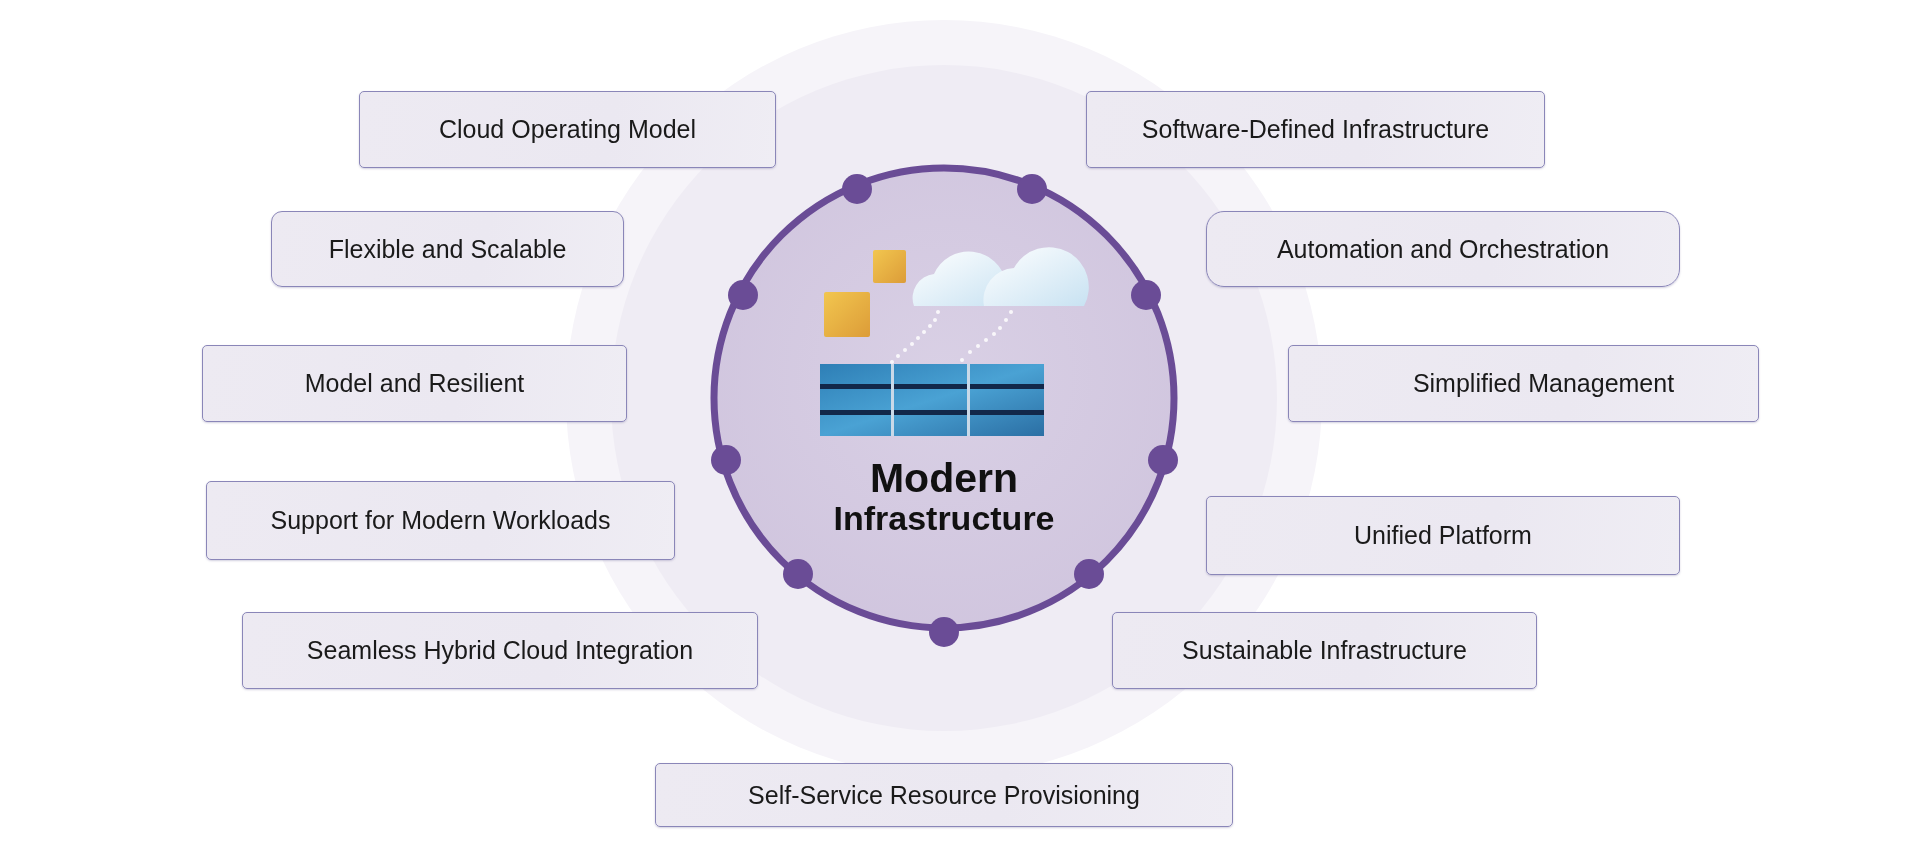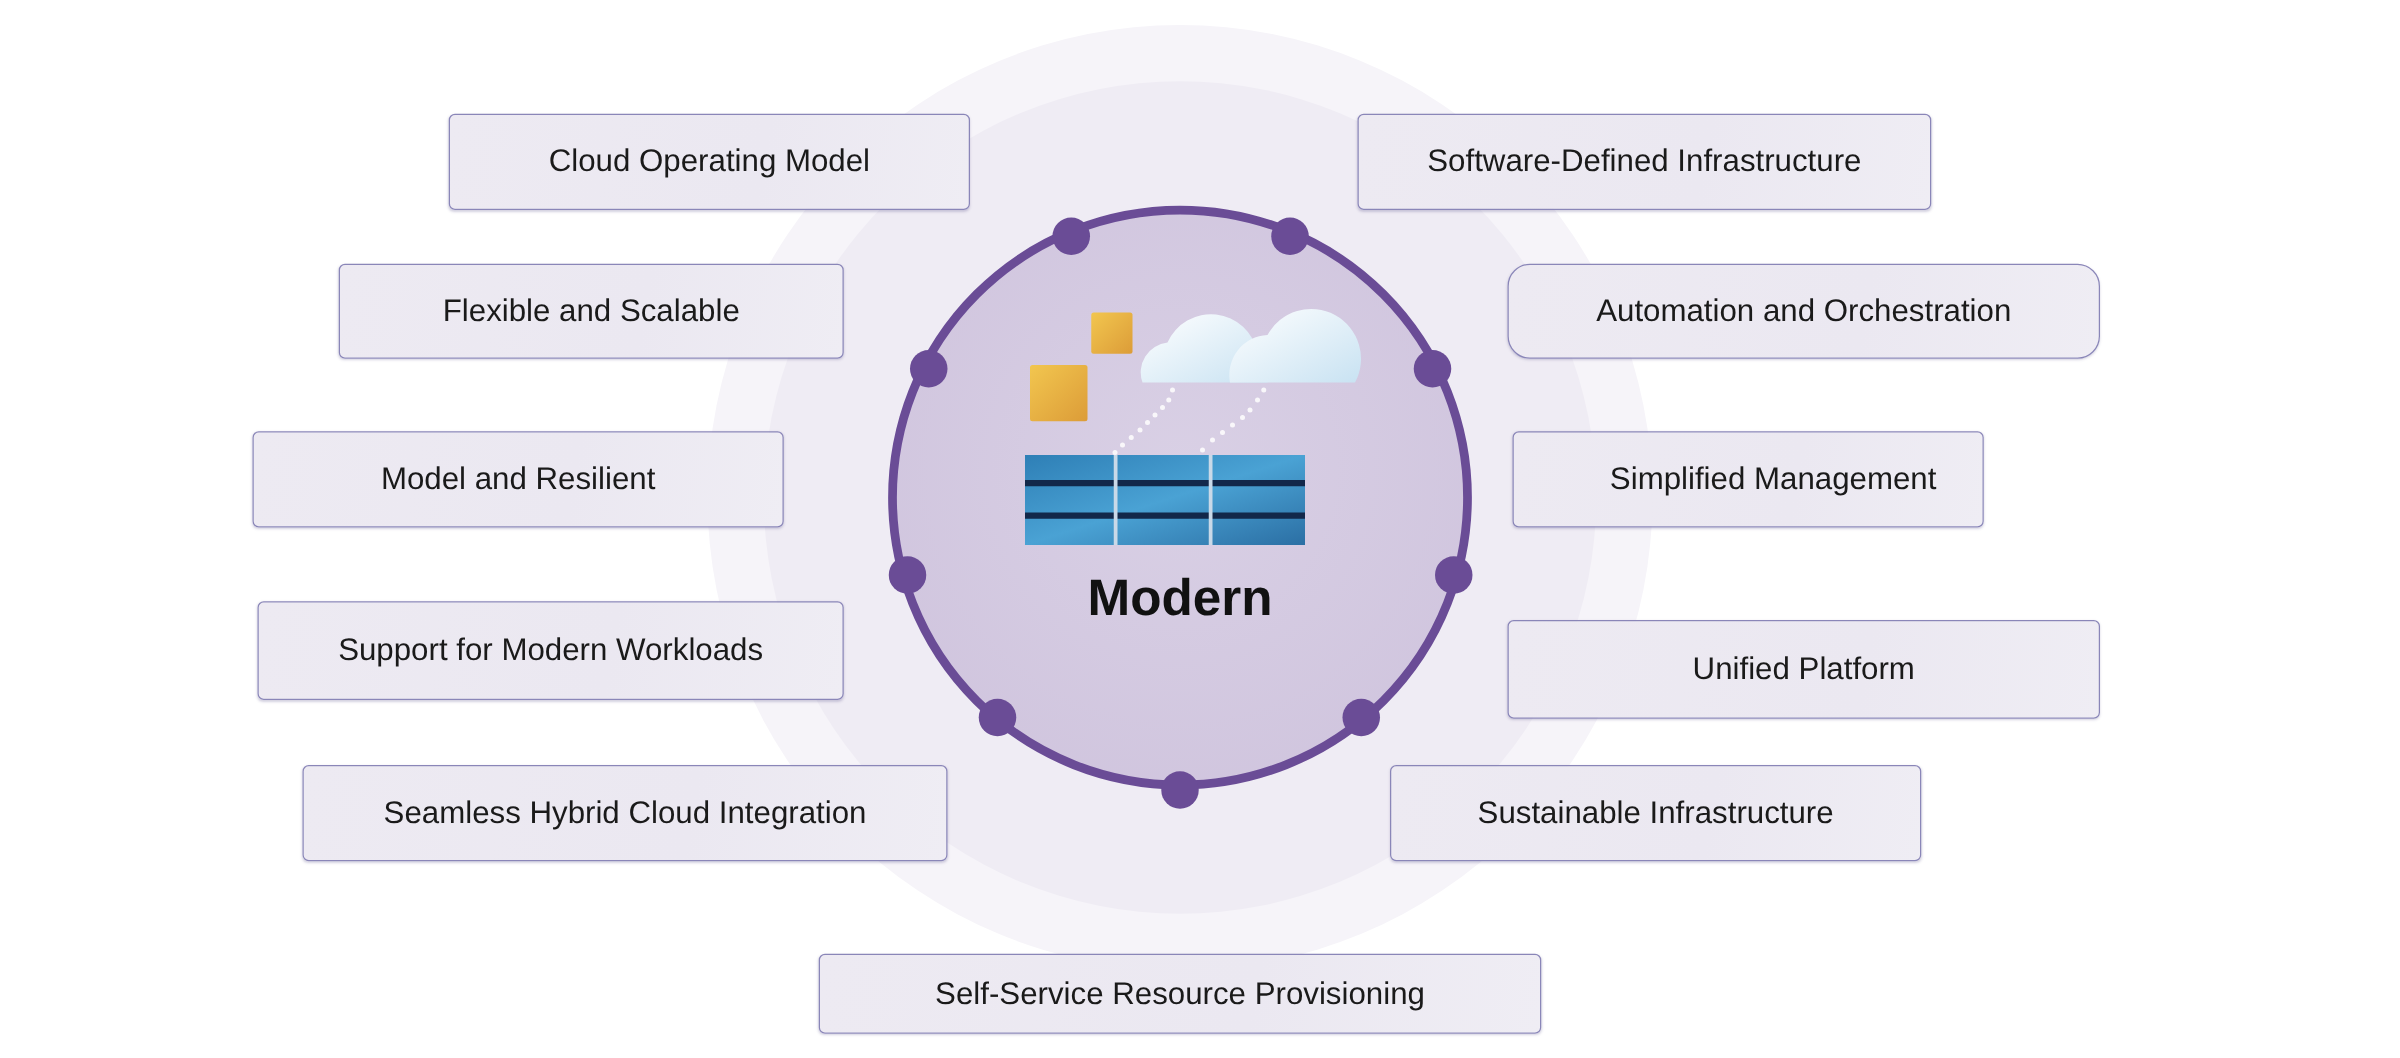--- a/index.html
+++ b/index.html
@@ -89,27 +89,28 @@
       <rect x="820" y="384" width="224" height="5" fill="#12284a"></rect>
       <rect x="820" y="410" width="224" height="5" fill="#12284a"></rect>
       <rect x="891" y="364" width="3" height="72" fill="#c9d9e8"></rect>
       <rect x="967" y="364" width="3" height="72" fill="#c9d9e8"></rect>
     </g>
   </g>
 </svg>
 
 <div class="title">
   <span class="l1">Modern</span>
+  <span class="l2">Infrastructure</span>
 </div>
 
 <div class="box" style="left:359px;top:91px;width:417px;height:77px;">Cloud Operating Model</div>
-<div class="box" style="left:271px;top:211px;width:404px;height:76px;">Flexible and Scalable</div>
+<div class="box" style="left:271px;top:211px;width:353px;height:76px;border-radius:11px;">Flexible and Scalable</div>
 <div class="box" style="left:202px;top:345px;width:425px;height:77px;">Model and Resilient</div>
 <div class="box" style="left:206px;top:481px;width:469px;height:79px;">Support for Modern Workloads</div>
 <div class="box" style="left:242px;top:612px;width:516px;height:77px;">Seamless Hybrid Cloud Integration</div>
 
 <div class="box" style="left:1086px;top:91px;width:459px;height:77px;">Software-Defined Infrastructure</div>
 <div class="box" style="left:1206px;top:211px;width:474px;height:76px;border-radius:18px;">Automation and Orchestration</div>
-<div class="box" style="left:1210px;top:345px;width:377px;height:77px;padding-left:40px;">Simplified Management</div>
+<div class="box" style="left:1288px;top:345px;width:471px;height:77px;padding-left:40px;">Simplified Management</div>
 <div class="box" style="left:1206px;top:481px;width:474px;height:79px;margin-top:15px;">Unified Platform</div>
 <div class="box" style="left:1112px;top:612px;width:425px;height:77px;">Sustainable Infrastructure</div>
 
 <div class="box" style="left:655px;top:763px;width:578px;height:64px;">Self-Service Resource Provisioning</div>
 
 </body></html>

